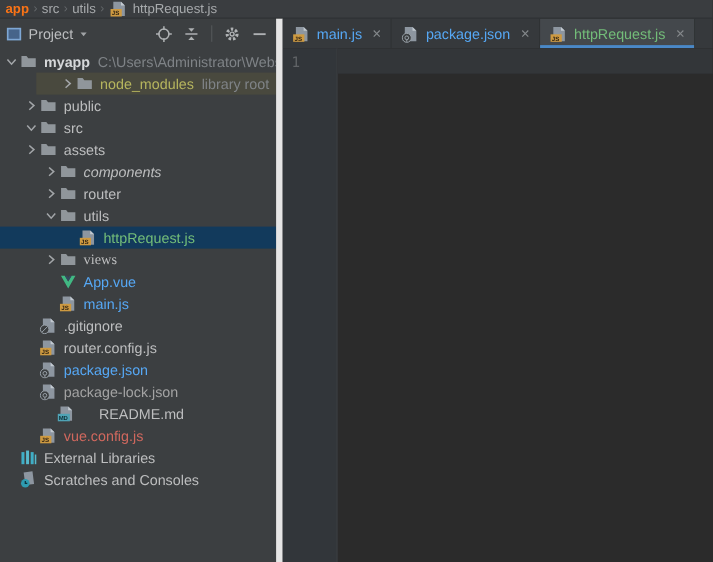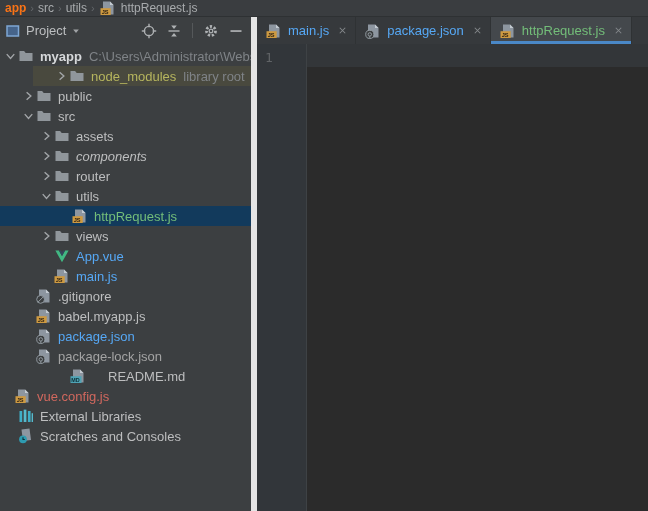--- a/index.html
+++ b/index.html
@@ -204,62 +204,62 @@
               <polyline points="4,6 8,10.5 12,6" fill="none" stroke="#a2a5a8" stroke-width="1.5"></polyline>
             </svg>
           </span>
           <span class="icon">
             <svg width="16" height="16" viewBox="0 0 16 16" xmlns="http://www.w3.org/2000/svg">
               <path d="M1.5 3h4.6l1.6 2H14.5v8H1.5z" fill="#90969b"></path>
             </svg>
           </span>
           <span class="lbl">src</span>
         </div>
+        <div class="tree-row" style="padding-left: 21px;">
+          <span class="chev">
+            <svg width="16" height="16" viewBox="0 0 16 16" xmlns="http://www.w3.org/2000/svg">
+              <polyline points="6,4 10.5,8 6,12" fill="none" stroke="#a2a5a8" stroke-width="1.5"></polyline>
+            </svg>
+          </span>
+          <span class="icon">
+            <svg width="16" height="16" viewBox="0 0 16 16" xmlns="http://www.w3.org/2000/svg">
+              <path d="M1.5 3h4.6l1.6 2H14.5v8H1.5z" fill="#90969b"></path>
+            </svg>
+          </span>
+          <span class="lbl">assets</span>
+        </div>
+        <div class="tree-row" style="padding-left: 39px; font-style: italic;">
+          <span class="chev">
+            <svg width="16" height="16" viewBox="0 0 16 16" xmlns="http://www.w3.org/2000/svg">
+              <polyline points="6,4 10.5,8 6,12" fill="none" stroke="#a2a5a8" stroke-width="1.5"></polyline>
+            </svg>
+          </span>
+          <span class="icon">
+            <svg width="16" height="16" viewBox="0 0 16 16" xmlns="http://www.w3.org/2000/svg">
+              <path d="M1.5 3h4.6l1.6 2H14.5v8H1.5z" fill="#90969b"></path>
+            </svg>
+          </span>
+          <span class="lbl">components</span>
+        </div>
         <div class="tree-row" style="padding-left: 39px;">
           <span class="chev">
             <svg width="16" height="16" viewBox="0 0 16 16" xmlns="http://www.w3.org/2000/svg">
               <polyline points="6,4 10.5,8 6,12" fill="none" stroke="#a2a5a8" stroke-width="1.5"></polyline>
             </svg>
           </span>
           <span class="icon">
             <svg width="16" height="16" viewBox="0 0 16 16" xmlns="http://www.w3.org/2000/svg">
               <path d="M1.5 3h4.6l1.6 2H14.5v8H1.5z" fill="#90969b"></path>
             </svg>
           </span>
-          <span class="lbl">assets</span>
-        </div>
-        <div class="tree-row" style="padding-left: 39px; font-style: italic;">
-          <span class="chev">
-            <svg width="16" height="16" viewBox="0 0 16 16" xmlns="http://www.w3.org/2000/svg">
-              <polyline points="6,4 10.5,8 6,12" fill="none" stroke="#a2a5a8" stroke-width="1.5"></polyline>
-            </svg>
-          </span>
-          <span class="icon">
-            <svg width="16" height="16" viewBox="0 0 16 16" xmlns="http://www.w3.org/2000/svg">
-              <path d="M1.5 3h4.6l1.6 2H14.5v8H1.5z" fill="#90969b"></path>
-            </svg>
-          </span>
-          <span class="lbl">components</span>
+          <span class="lbl">router</span>
         </div>
         <div class="tree-row" style="padding-left: 39px;">
           <span class="chev">
             <svg width="16" height="16" viewBox="0 0 16 16" xmlns="http://www.w3.org/2000/svg">
-              <polyline points="6,4 10.5,8 6,12" fill="none" stroke="#a2a5a8" stroke-width="1.5"></polyline>
-            </svg>
-          </span>
-          <span class="icon">
-            <svg width="16" height="16" viewBox="0 0 16 16" xmlns="http://www.w3.org/2000/svg">
-              <path d="M1.5 3h4.6l1.6 2H14.5v8H1.5z" fill="#90969b"></path>
-            </svg>
-          </span>
-          <span class="lbl">router</span>
-        </div>
-        <div class="tree-row" style="padding-left: 39px;">
-          <span class="chev">
-            <svg width="16" height="16" viewBox="0 0 16 16" xmlns="http://www.w3.org/2000/svg">
               <polyline points="4,6 8,10.5 12,6" fill="none" stroke="#a2a5a8" stroke-width="1.5"></polyline>
             </svg>
           </span>
           <span class="icon">
             <svg width="16" height="16" viewBox="0 0 16 16" xmlns="http://www.w3.org/2000/svg">
               <path d="M1.5 3h4.6l1.6 2H14.5v8H1.5z" fill="#90969b"></path>
             </svg>
           </span>
           <span class="lbl">utils</span>
         </div>
@@ -268,21 +268,21 @@
           <span class="icon">
             <svg width="16" height="16" viewBox="0 0 16 16" xmlns="http://www.w3.org/2000/svg">
               <path d="M3 1.5h7l3.5 3.5v9.5H3z" fill="#8d96a0"></path>
               <path d="M10 1.5l3.5 3.5H10z" fill="#c3cad1"></path>
               <rect x="0.5" y="8.2" width="10.2" height="6.8" fill="#ce9a41"></rect>
               <text x="1.7" y="13.9" font-size="5.6" font-weight="bold" font-family="Liberation Sans,sans-serif" fill="#2b2013">JS</text>
             </svg>
           </span>
           <span class="lbl" style="color: rgb(115, 189, 121);">httpRequest.js</span>
         </div>
-        <div class="tree-row" style="padding-left: 39px;">
+        <div class="tree-row" style="padding-left: 39px; font-family: Liberation Serif, serif;">
           <span class="chev">
             <svg width="16" height="16" viewBox="0 0 16 16" xmlns="http://www.w3.org/2000/svg">
               <polyline points="6,4 10.5,8 6,12" fill="none" stroke="#a2a5a8" stroke-width="1.5"></polyline>
             </svg>
           </span>
           <span class="icon">
             <svg width="16" height="16" viewBox="0 0 16 16" xmlns="http://www.w3.org/2000/svg">
               <path d="M1.5 3h4.6l1.6 2H14.5v8H1.5z" fill="#90969b"></path>
             </svg>
           </span>
@@ -325,21 +325,21 @@
         <div class="tree-row" style="padding-left: 21px;">
           <span class="chev"></span>
           <span class="icon">
             <svg width="16" height="16" viewBox="0 0 16 16" xmlns="http://www.w3.org/2000/svg">
               <path d="M3 1.5h7l3.5 3.5v9.5H3z" fill="#8d96a0"></path>
               <path d="M10 1.5l3.5 3.5H10z" fill="#c3cad1"></path>
               <rect x="0.5" y="8.2" width="10.2" height="6.8" fill="#ce9a41"></rect>
               <text x="1.7" y="13.9" font-size="5.6" font-weight="bold" font-family="Liberation Sans,sans-serif" fill="#2b2013">JS</text>
             </svg>
           </span>
-          <span class="lbl">babel.myapp.js</span>
+          <span class="lbl">router.config.js</span>
         </div>
         <div class="tree-row" style="padding-left: 21px;">
           <span class="chev"></span>
           <span class="icon">
             <svg width="16" height="16" viewBox="0 0 16 16" xmlns="http://www.w3.org/2000/svg">
               <path d="M3 1.5h7l3.5 3.5v9.5H3z" fill="#8d96a0"></path>
               <path d="M10 1.5l3.5 3.5H10z" fill="#c3cad1"></path>
               <circle cx="4.8" cy="11.4" r="4.1" fill="#3b3e40" stroke="#99a1a8" stroke-width="0.9"></circle>
               <circle cx="4.8" cy="11.4" r="1.7" fill="none" stroke="#99a1a8" stroke-width="0.9"></circle>
               <line x1="4.8" y1="13.1" x2="4.8" y2="15" stroke="#99a1a8" stroke-width="0.9"></line>
@@ -353,33 +353,33 @@
             <svg width="16" height="16" viewBox="0 0 16 16" xmlns="http://www.w3.org/2000/svg">
               <path d="M3 1.5h7l3.5 3.5v9.5H3z" fill="#8d96a0"></path>
               <path d="M10 1.5l3.5 3.5H10z" fill="#c3cad1"></path>
               <circle cx="4.8" cy="11.4" r="4.1" fill="#3b3e40" stroke="#99a1a8" stroke-width="0.9"></circle>
               <circle cx="4.8" cy="11.4" r="1.7" fill="none" stroke="#99a1a8" stroke-width="0.9"></circle>
               <line x1="4.8" y1="13.1" x2="4.8" y2="15" stroke="#99a1a8" stroke-width="0.9"></line>
             </svg>
           </span>
           <span class="lbl" style="color: #a3a3a3;">package-lock.json</span>
         </div>
-        <div class="tree-row" style="padding-left: 39px; gap: 16px;">
+        <div class="tree-row" style="padding-left: 21px; gap: 16px;">
           <span class="chev"></span>
           <span class="icon">
             <svg width="16" height="16" viewBox="0 0 16 16" xmlns="http://www.w3.org/2000/svg">
               <path d="M3 1.5h7l3.5 3.5v9.5H3z" fill="#8d96a0"></path>
               <path d="M10 1.5l3.5 3.5H10z" fill="#c3cad1"></path>
               <rect x="0.5" y="8.2" width="11" height="6.8" fill="#4fa3b5"></rect>
               <text x="1.3" y="13.9" font-size="5.4" font-weight="bold" font-family="Liberation Sans,sans-serif" fill="#0e2f36">MD</text>
             </svg>
           </span>
           <span class="lbl">README.md</span>
         </div>
-        <div class="tree-row" style="">
+        <div class="tree-row" style="padding-left: 21px;">
           <span class="chev"></span>
           <span class="icon">
             <svg width="16" height="16" viewBox="0 0 16 16" xmlns="http://www.w3.org/2000/svg">
               <path d="M3 1.5h7l3.5 3.5v9.5H3z" fill="#8d96a0"></path>
               <path d="M10 1.5l3.5 3.5H10z" fill="#c3cad1"></path>
               <rect x="0.5" y="8.2" width="10.2" height="6.8" fill="#ce9a41"></rect>
               <text x="1.7" y="13.9" font-size="5.6" font-weight="bold" font-family="Liberation Sans,sans-serif" fill="#2b2013">JS</text>
             </svg>
           </span>
           <span class="lbl" style="color: rgb(209, 104, 94);">vue.config.js</span>

